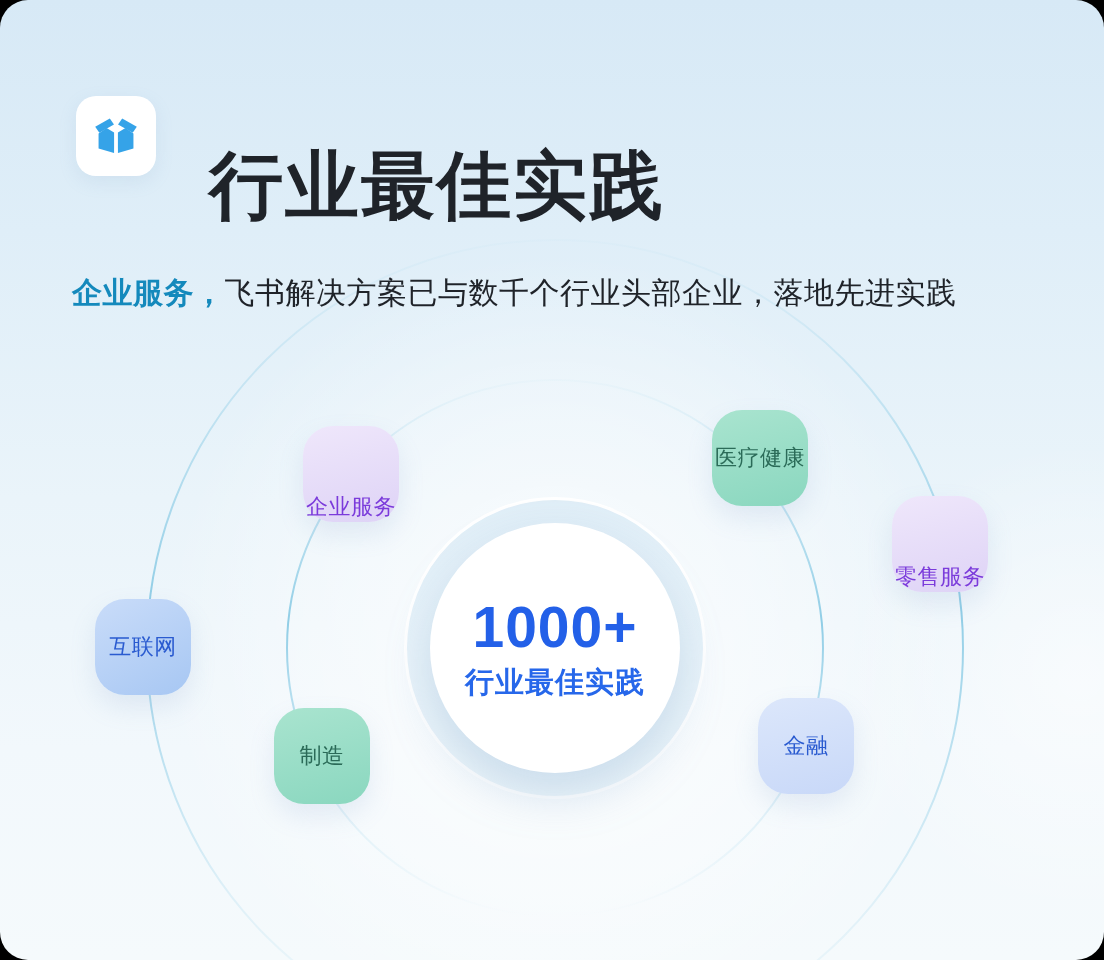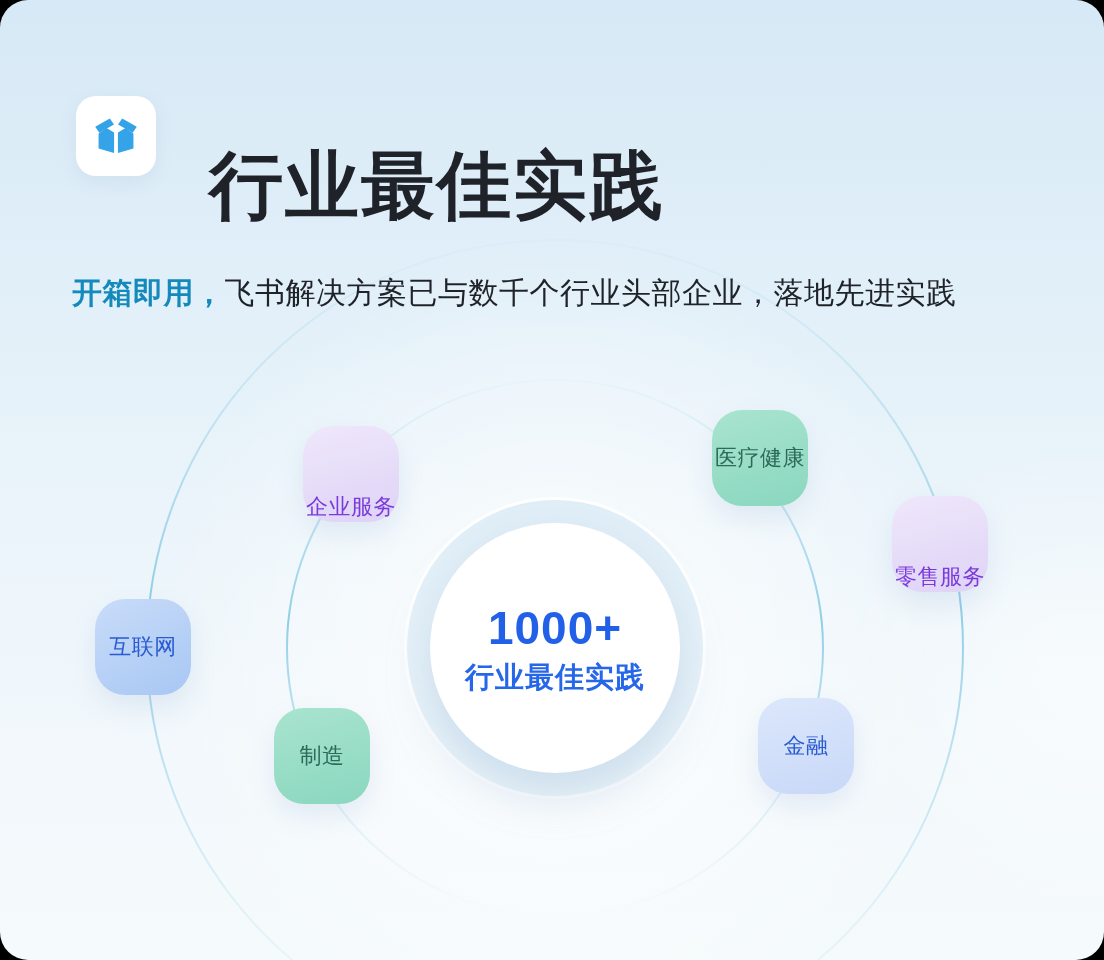--- a/index.html
+++ b/index.html
@@ -43,21 +43,21 @@
   .halo {
     position:absolute; left:404px; top:497px; width:302px; height:302px; border-radius:50%;
     box-sizing:border-box; border:3px solid #FFFFFF;
     background:linear-gradient(180deg,#E0EEF7 0%, #EDF6FB 100%);
   }
   .center-circle {
     position:absolute; left:430px; top:523px; width:250px; height:250px; border-radius:50%;
     background:#FFFFFF; box-shadow:0 22px 45px rgba(118,158,199,0.28);
     display:flex; flex-direction:column; align-items:center; justify-content:center; gap:12px;
   }
-  .center-stat { font-size:46px; font-weight:800; color:#2360E8; letter-spacing:1px; line-height:1; }
+  .center-stat { font-size:57px; font-weight:800; color:#2360E8; letter-spacing:1px; line-height:1; }
   .center-label { font-size:29px; font-weight:700; color:#2667EA; letter-spacing:1px; line-height:1; }
   
   .tag {
     position:absolute; width:96px; height:96px; border-radius:30px;
     display:flex; align-items:center; justify-content:center;
     font-size:22px; font-weight:500; letter-spacing:0.5px; white-space:nowrap;
     box-shadow:0 12px 26px rgba(126,156,196,0.16);
   }
   .theme-purple     { background:linear-gradient(165deg,#EFE7FB 0%, #DED3F6 100%); color:#7B3BDB;align-items:flex-end; }
   .theme-green      { background:linear-gradient(165deg,#A9E4CF 0%, #8AD7BF 100%); color:#2B6B58; }
@@ -96,21 +96,21 @@
       <g fill="#35A3E8">
         <path d="M5.5 15.8 L18.5 8.5 L22.2 13.8 L9.2 21.1 Z"></path>
         <path d="M42.5 15.8 L29.5 8.5 L25.8 13.8 L38.8 21.1 Z"></path>
         <path d="M8.5 21.8 L15.6 16.9 L22.3 20.9 L22.3 39.2 L8.5 35.2 Z"></path>
         <path d="M39.5 21.8 L32.4 16.9 L25.7 20.9 L25.7 39.2 L39.5 35.2 Z"></path>
       </g>
     </svg>
   </div>
   <h1 class="page-title">行业最佳实践</h1>
 
-  <p class="subtitle"><span class="hl">开箱即用，</span><span>飞书解决方案已与数千个行业头部企业，落地先进实践</span></p>
+  <p class="subtitle"><span class="hl">企业服务，</span><span>飞书解决方案已与数千个行业头部企业，落地先进实践</span></p>
 
   <div class="halo"></div>
   <div class="center-circle">
     <div class="center-stat">1000+</div>
     <div class="center-label">行业最佳实践</div>
   </div>
 
   <div class="tag theme-purple tag-qiyefuwu">
     <span>企业服务</span>
   </div>

